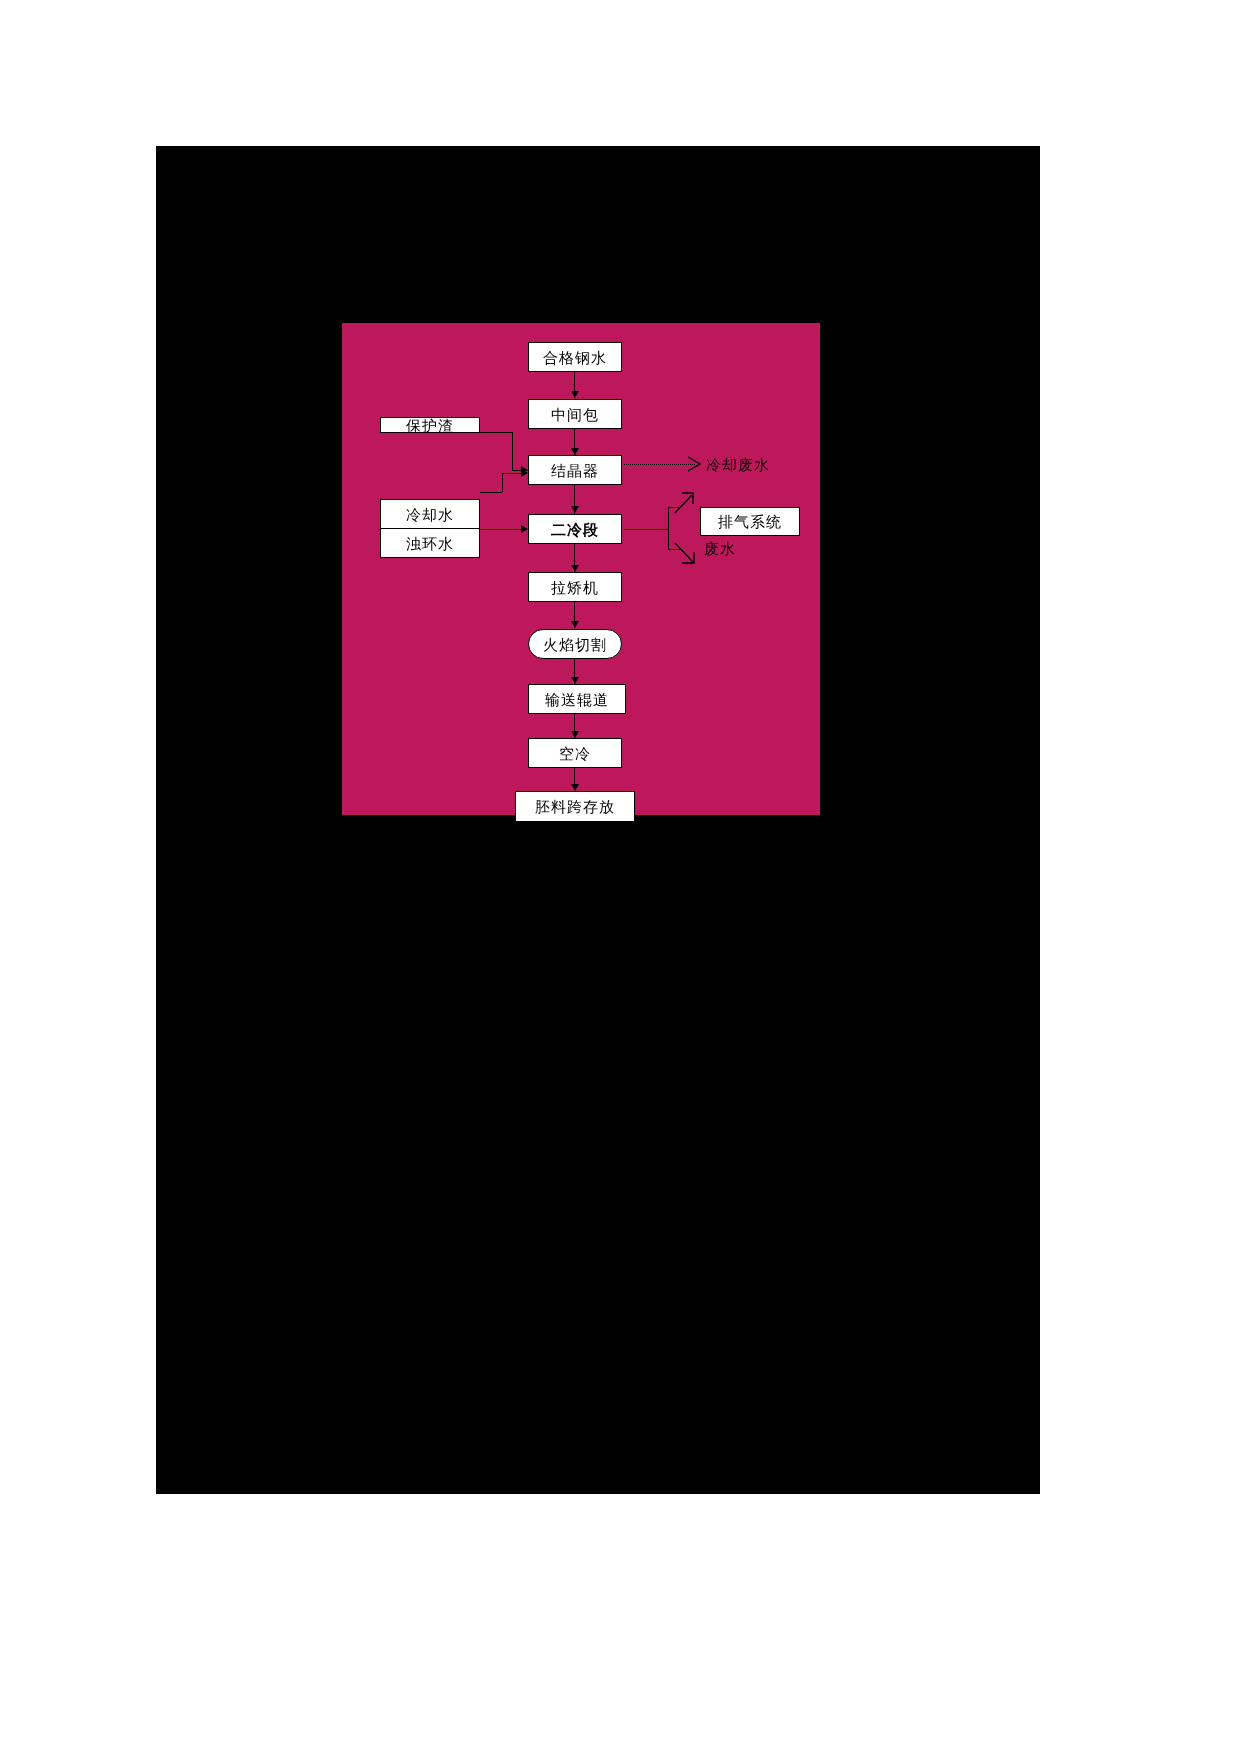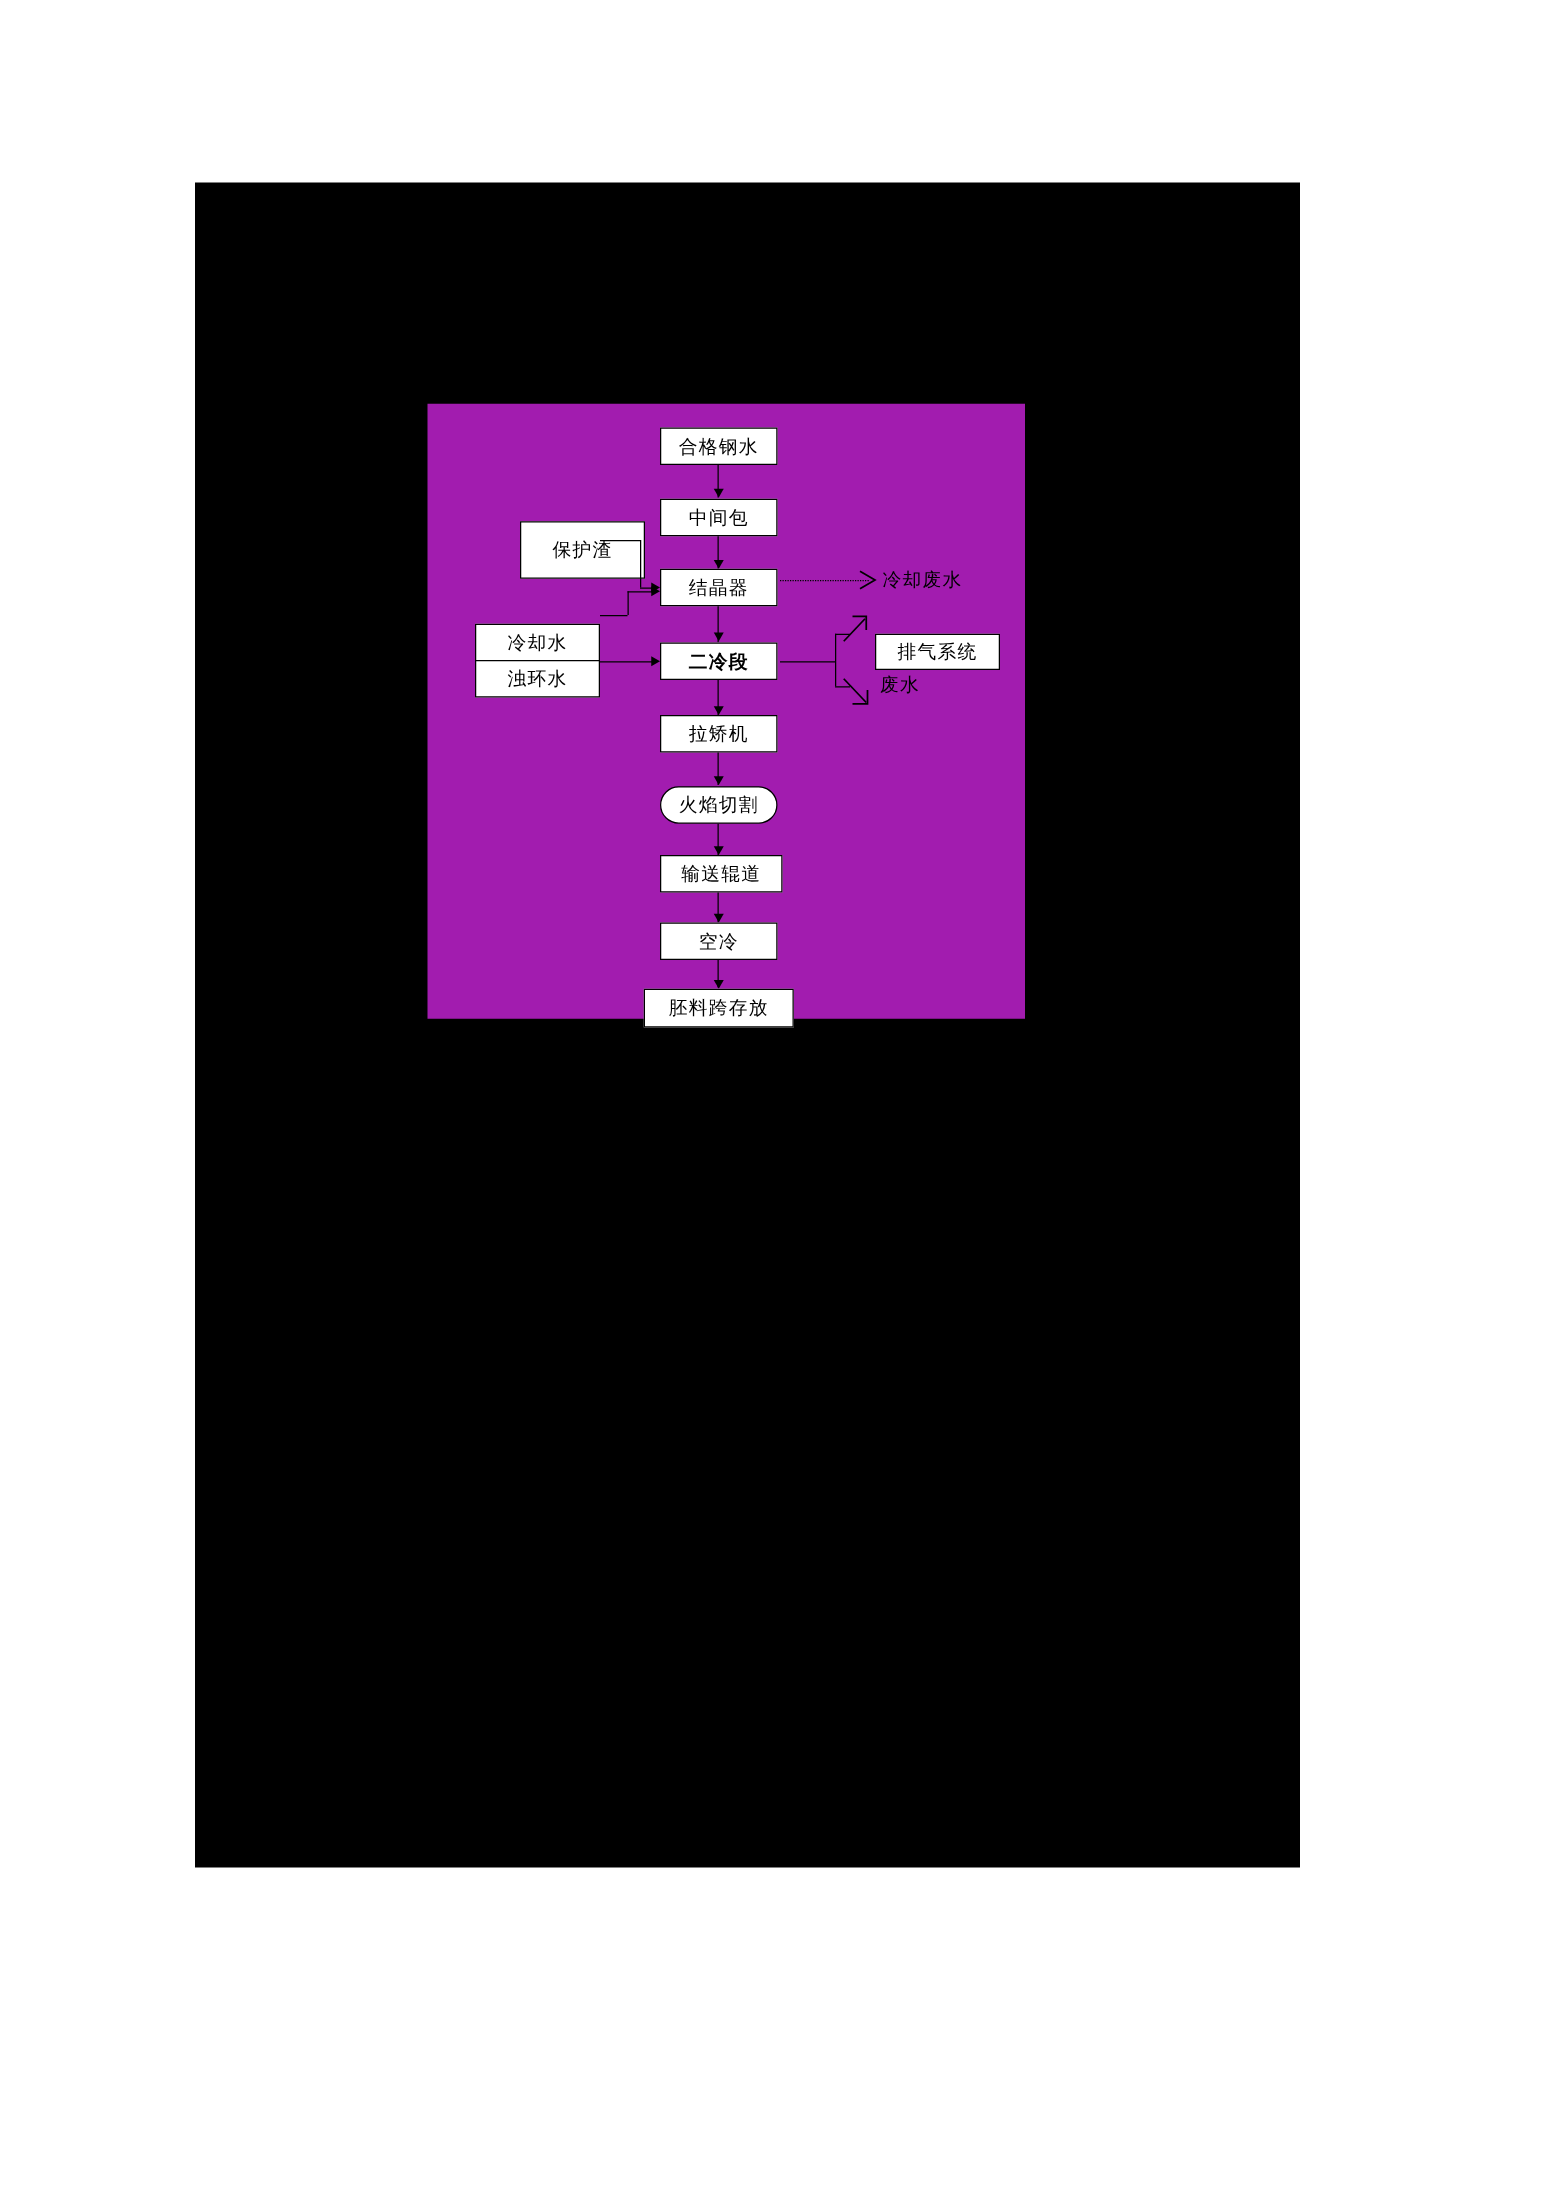--- a/index.html
+++ b/index.html
@@ -22,21 +22,21 @@
     height: 1348px;
     background: #000000;
   }
   
   #diagram-canvas {
     position: absolute;
     left: 342px;
     top: 323px;
     width: 478px;
     height: 492px;
-    background: #a21caf;
+    background: #be185d;
     text-align: center;
   }
   .node {
     position: absolute;
     box-sizing: border-box;
     border: 1px solid #000000;
     background: #ffffff;
     color: #000000;
     font-size: 15px;
     line-height: 1;
@@ -129,21 +129,21 @@
   <div class="node" style="left:186px; top:361px; width:98px; height:30px;">输送辊道</div>
   <div class="vline" style="left:232px; top:391px; height:24px;"></div>
   <div class="arrow-down" style="left:229px; top:408px;"></div>
 
   <div class="node" style="left:186px; top:415px; width:94px; height:30px;">空冷</div>
   <div class="vline" style="left:232px; top:445px; height:22px;"></div>
   <div class="arrow-down" style="left:229px; top:461px;"></div>
 
   <div class="node" style="left:173px; top:468px; width:120px; height:31px;">胚料跨存放</div>
 
-  <div class="node" style="left:38px; top:94px; width:100px; height:46px;margin-left:36px;">保护渣</div>
+  <div class="node" style="left:38px; top:94px; width:100px; height:16px;">保护渣</div>
 
   <div class="hline" style="left:138px; top:109px; width:32px;"></div>
   <div class="vline" style="left:170px; top:109px; height:38px;"></div>
   <div class="hline" style="left:170px; top:147px; width:10px;"></div>
   <div class="arrow-right" style="left:179px; top:143px;"></div>
 
   <div class="node" style="left:38px; top:154px; width:100px; height:30px;margin-top:22px;">冷却水</div>
 
   <div class="hline" style="left:138px; top:169px; width:22px;"></div>
   <div class="vline" style="left:160px; top:150px; height:19px;"></div>

